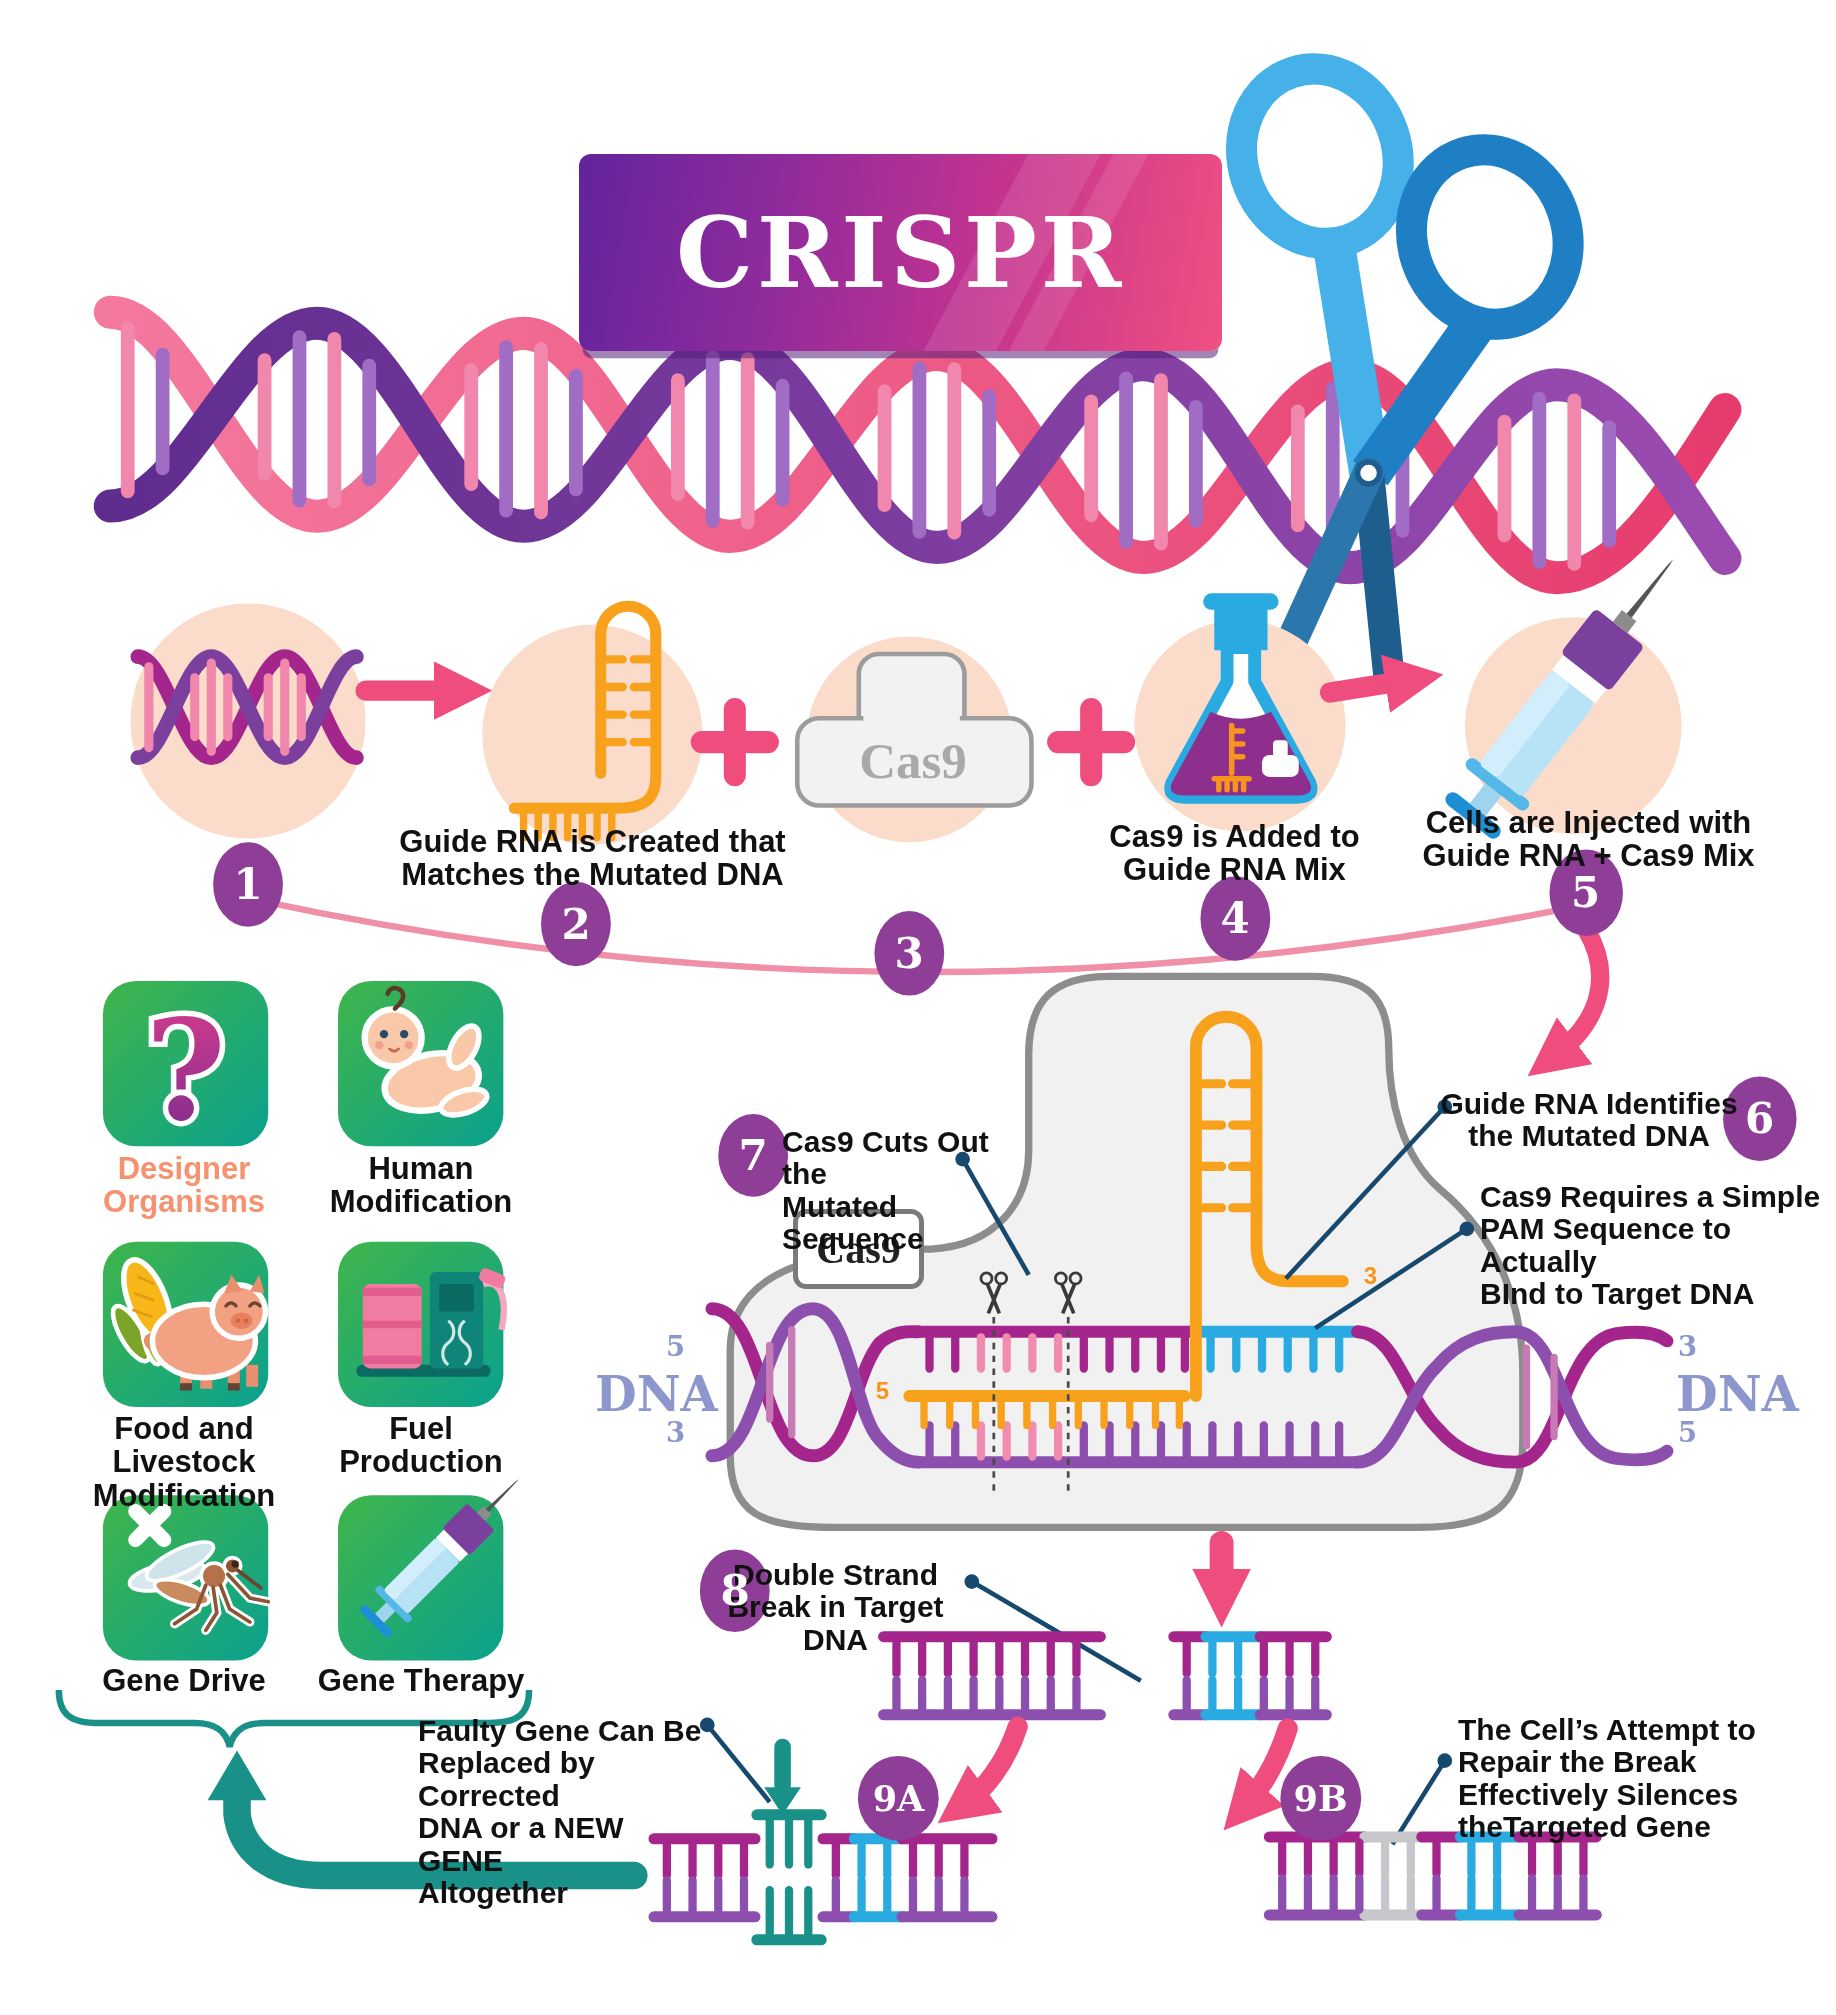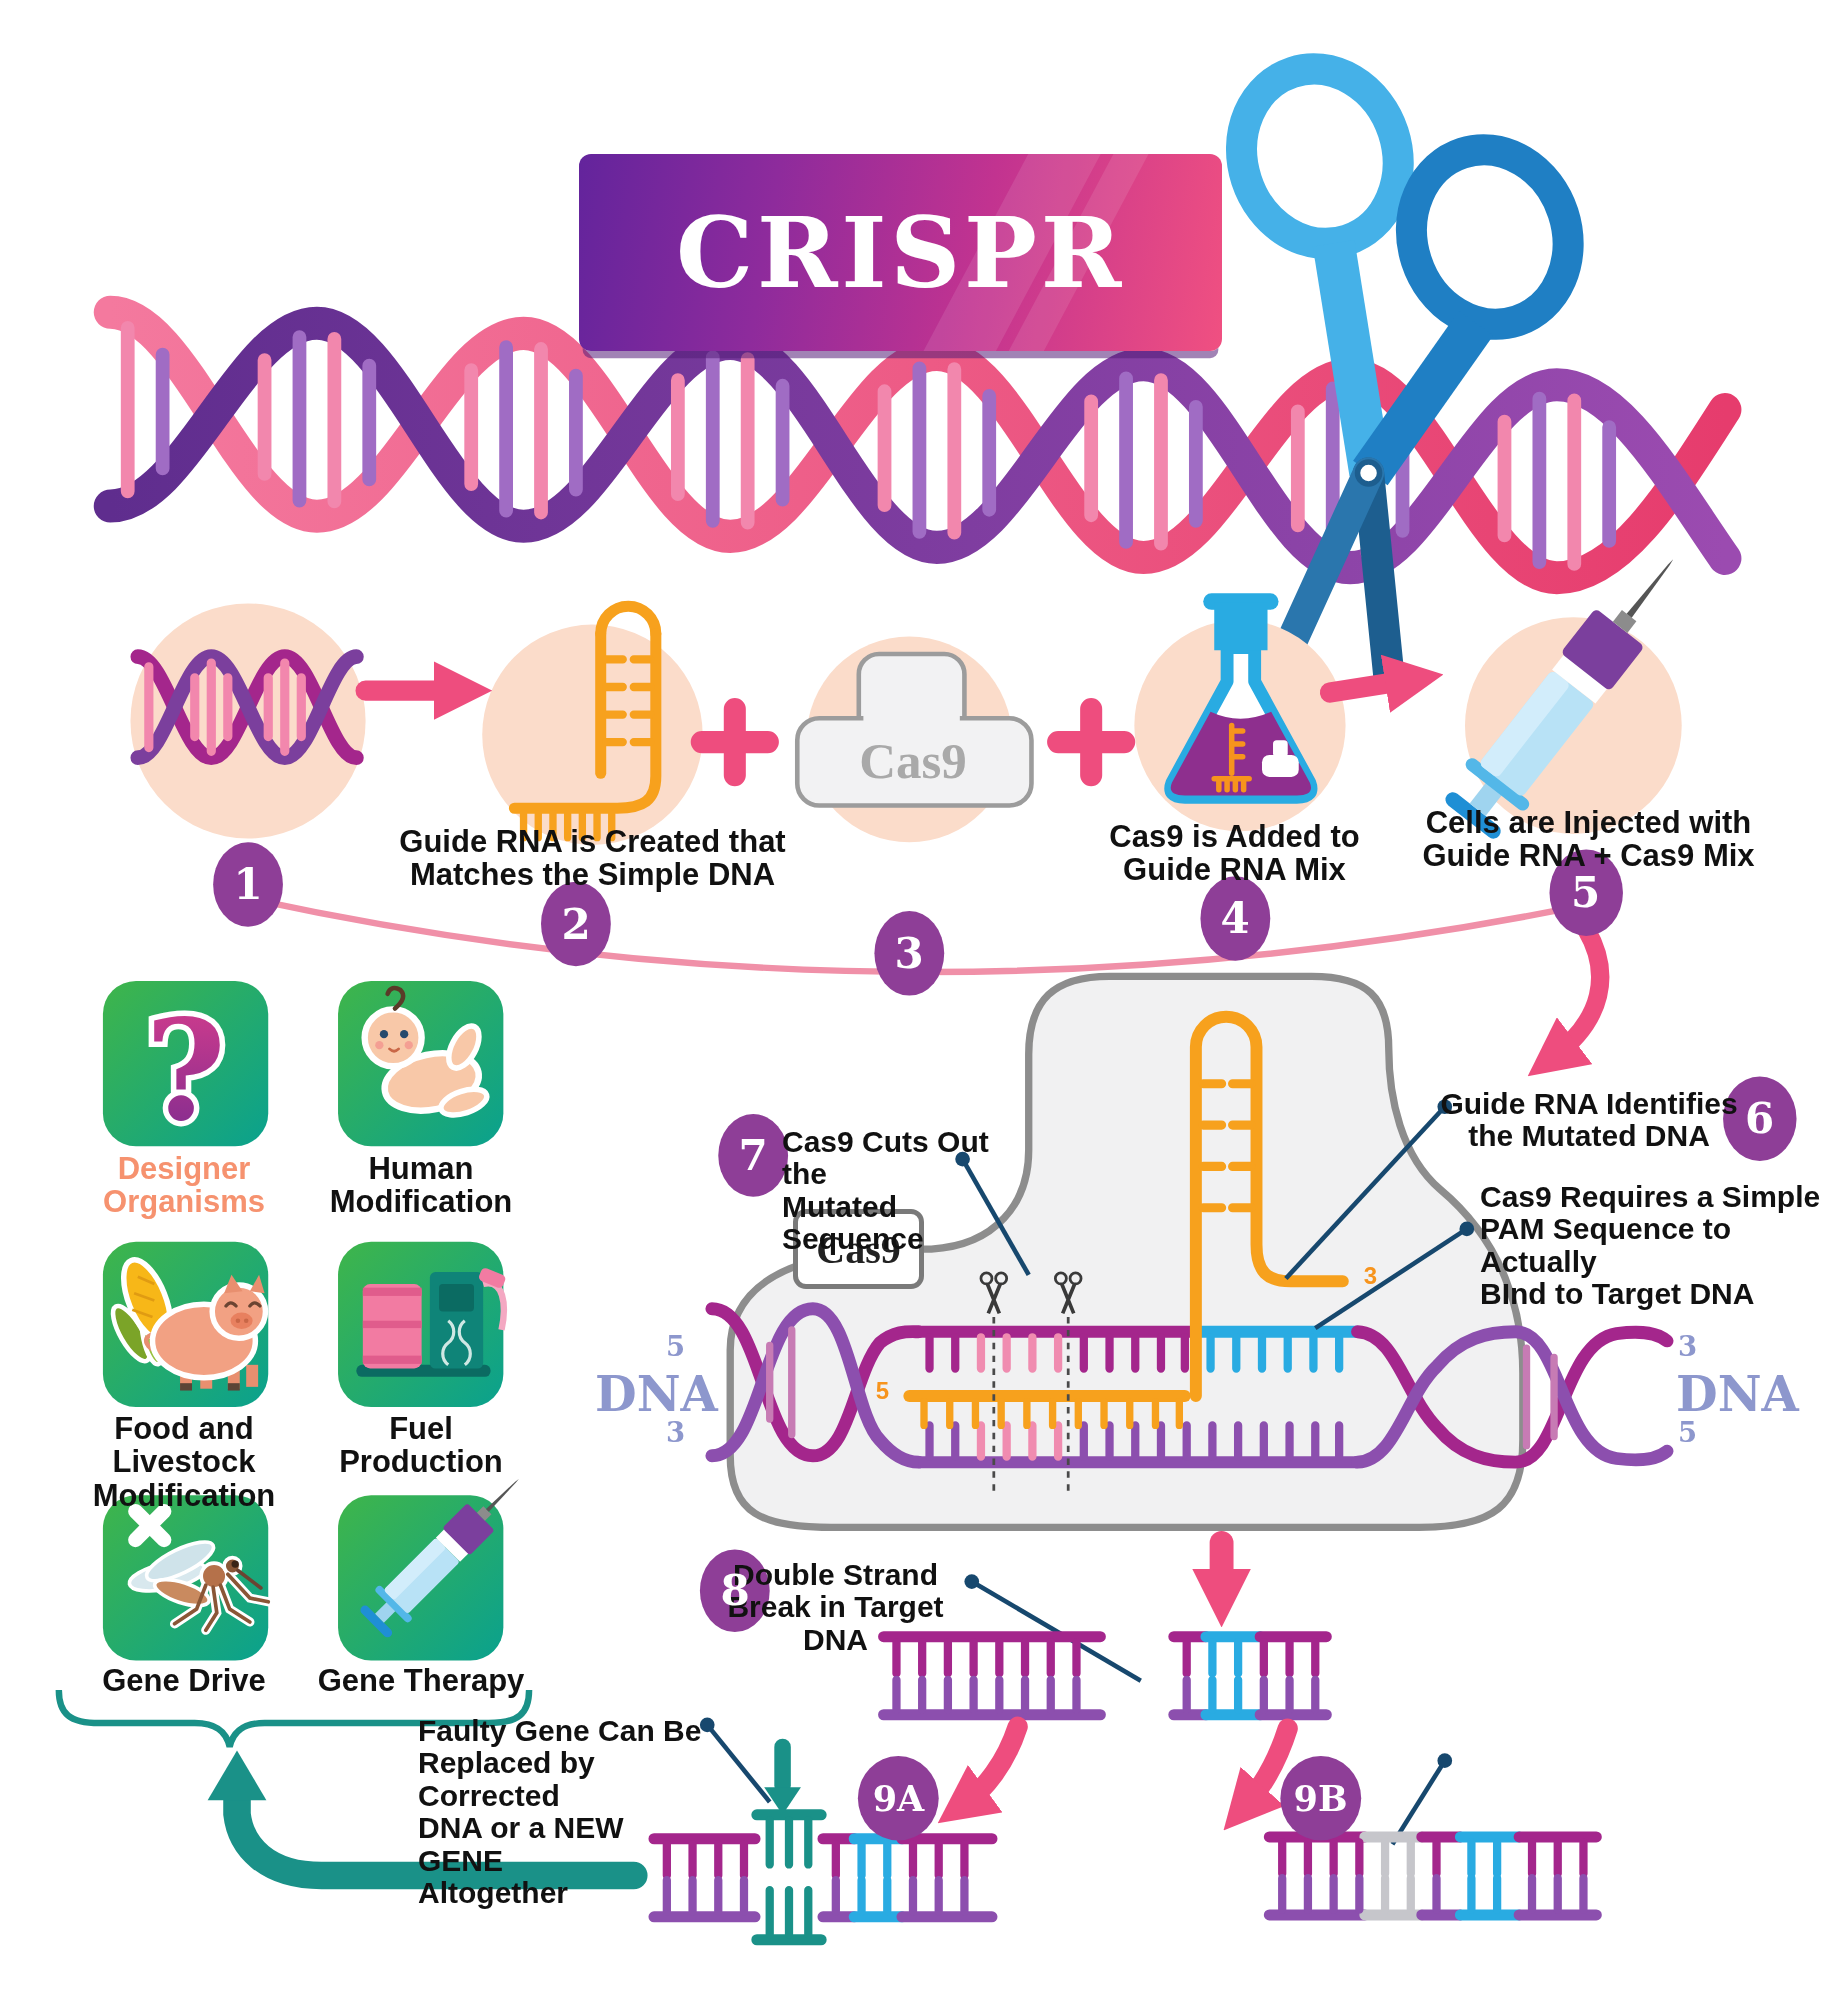--- a/index.html
+++ b/index.html
@@ -403,21 +403,21 @@
 </g>
 </svg>
 
 <div id="banner">
   <div class="sheen" style="left:395px"></div>
   <div class="sheen" style="left:478px;width:31px"></div>
   <div id="title">CRISPR</div>
 </div>
 
 <div class="lbl" style="left:395px;top:825px;width:395px">Guide RNA is Created that
-Matches the Simple DNA</div>
+Matches the Mutated DNA</div>
 <div class="lbl" style="left:1051px;top:820px;width:367px">Cas9 is Added to
 Guide RNA Mix</div>
 <div class="lbl" style="left:1391px;top:806px;width:395px">Cells are Injected with
 Guide RNA + Cas9 Mix</div>
 
 <div class="serifbox" id="cas9gray">Cas9</div>
 <div class="serifbox" id="cas9box">Cas9</div>
 
 <div class="lbl salmon" style="left:69px;top:1152px;width:230px">Designer
 Organisms</div>
@@ -436,20 +436,24 @@
 the Mutated DNA</div>
 <div class="lbl left" style="left:1480px;top:1181px;width:358px;font-size:30px">Cas9 Requires a Simple
 PAM Sequence to Actually
 BInd to Target DNA</div>
 <div class="lbl" style="left:698px;top:1559px;width:275px;font-size:30px">Double Strand
 Break in Target DNA</div>
 <div class="lbl right" style="left:418px;top:1715px;width:287px;font-size:30px">Faulty Gene Can Be
 Replaced by Corrected
 DNA or a NEW GENE
 Altogether</div>
+<div class="lbl left" style="left:1458px;top:1714px;width:358px;font-size:30px">The Cell’s Attempt to
+Repair the Break
+Effectively Silences
+theTargeted Gene</div>
 
 <div class="n53 dnaTag" style="left:657px;top:1330px">5</div>
 <div class="dnaTag" style="position:absolute;left:595px;top:1366px;width:110px;text-align:center;font-size:48px">DNA</div>
 <div class="n53 dnaTag" style="left:657px;top:1416px">3</div>
 <div class="n53 dnaTag" style="left:1669px;top:1330px">3</div>
 <div class="dnaTag" style="position:absolute;left:1676px;top:1366px;width:119px;text-align:center;font-size:48px">DNA</div>
 <div class="n53 dnaTag" style="left:1669px;top:1416px">5</div>
 <div class="rna53" style="left:867px;top:1377px">5</div>
 <div class="rna53" style="left:1355px;top:1262px">3</div>
 

